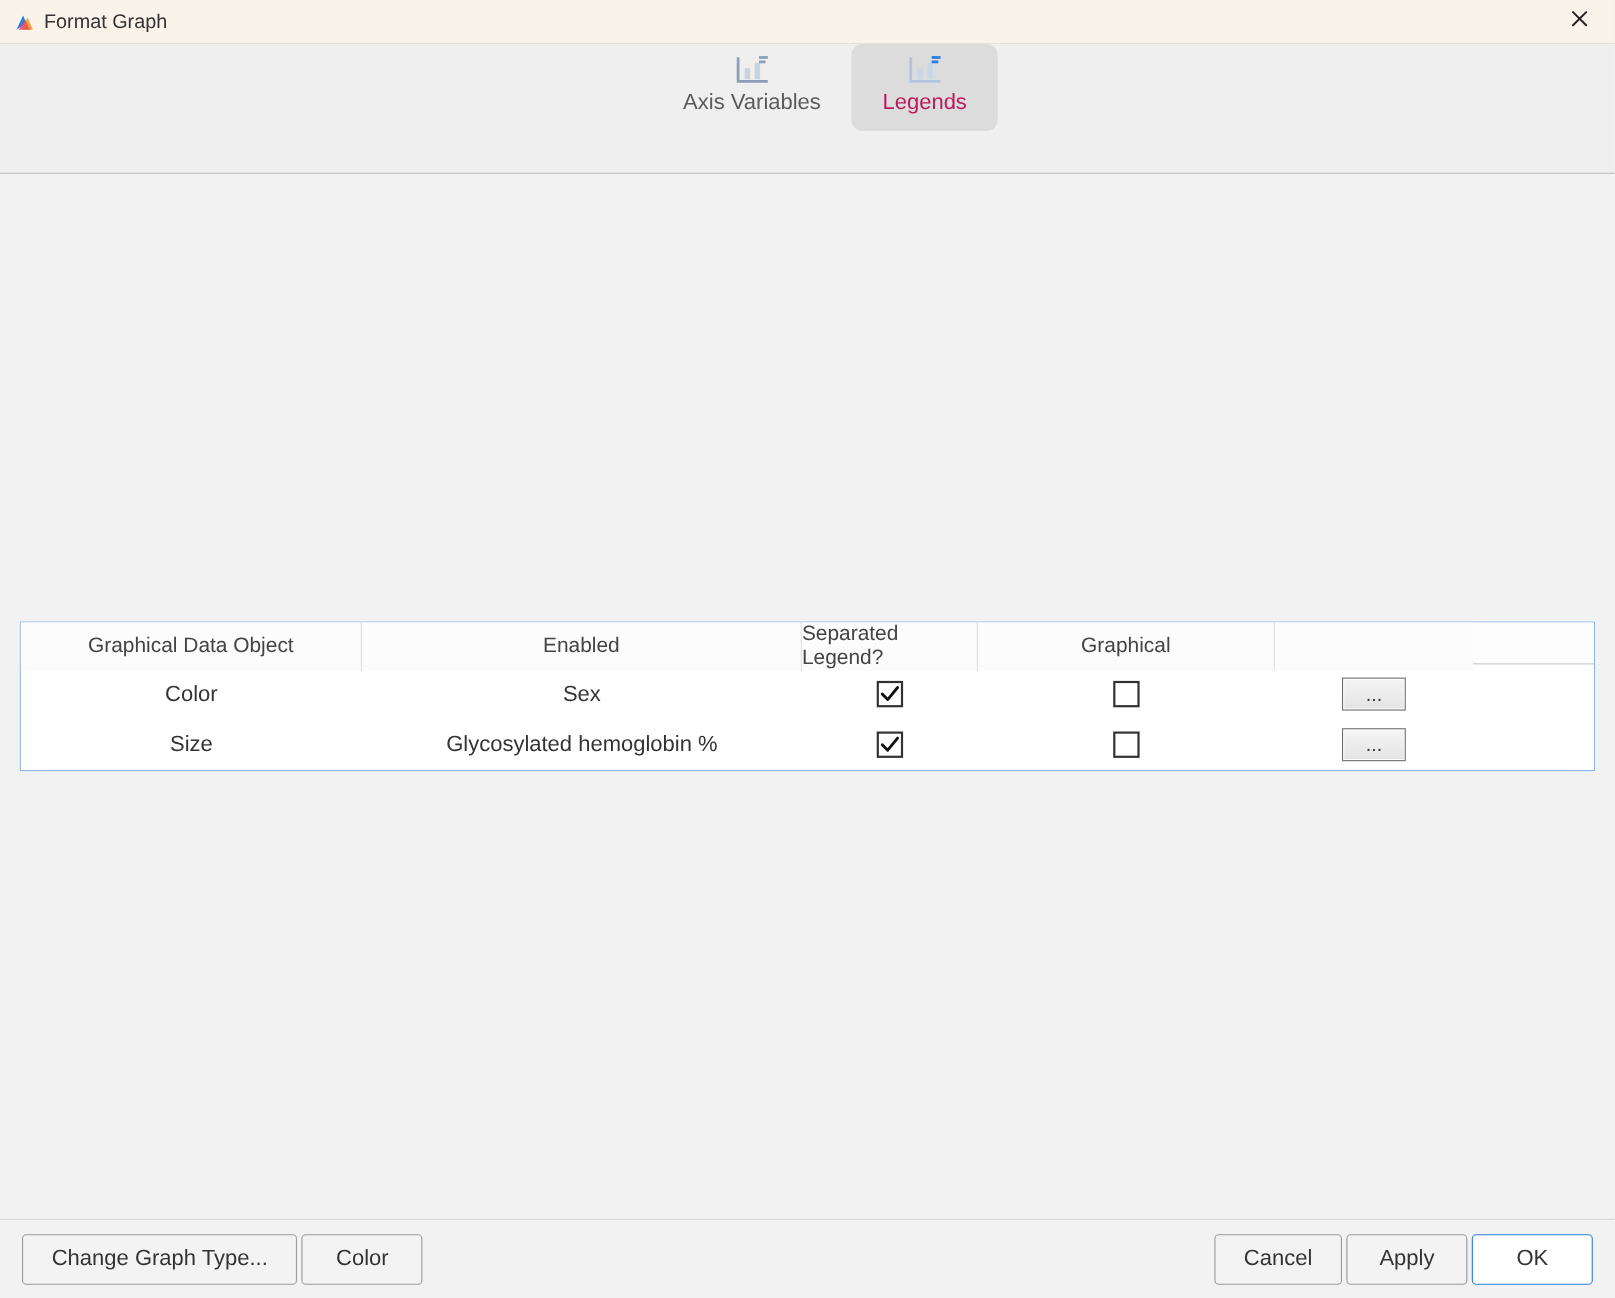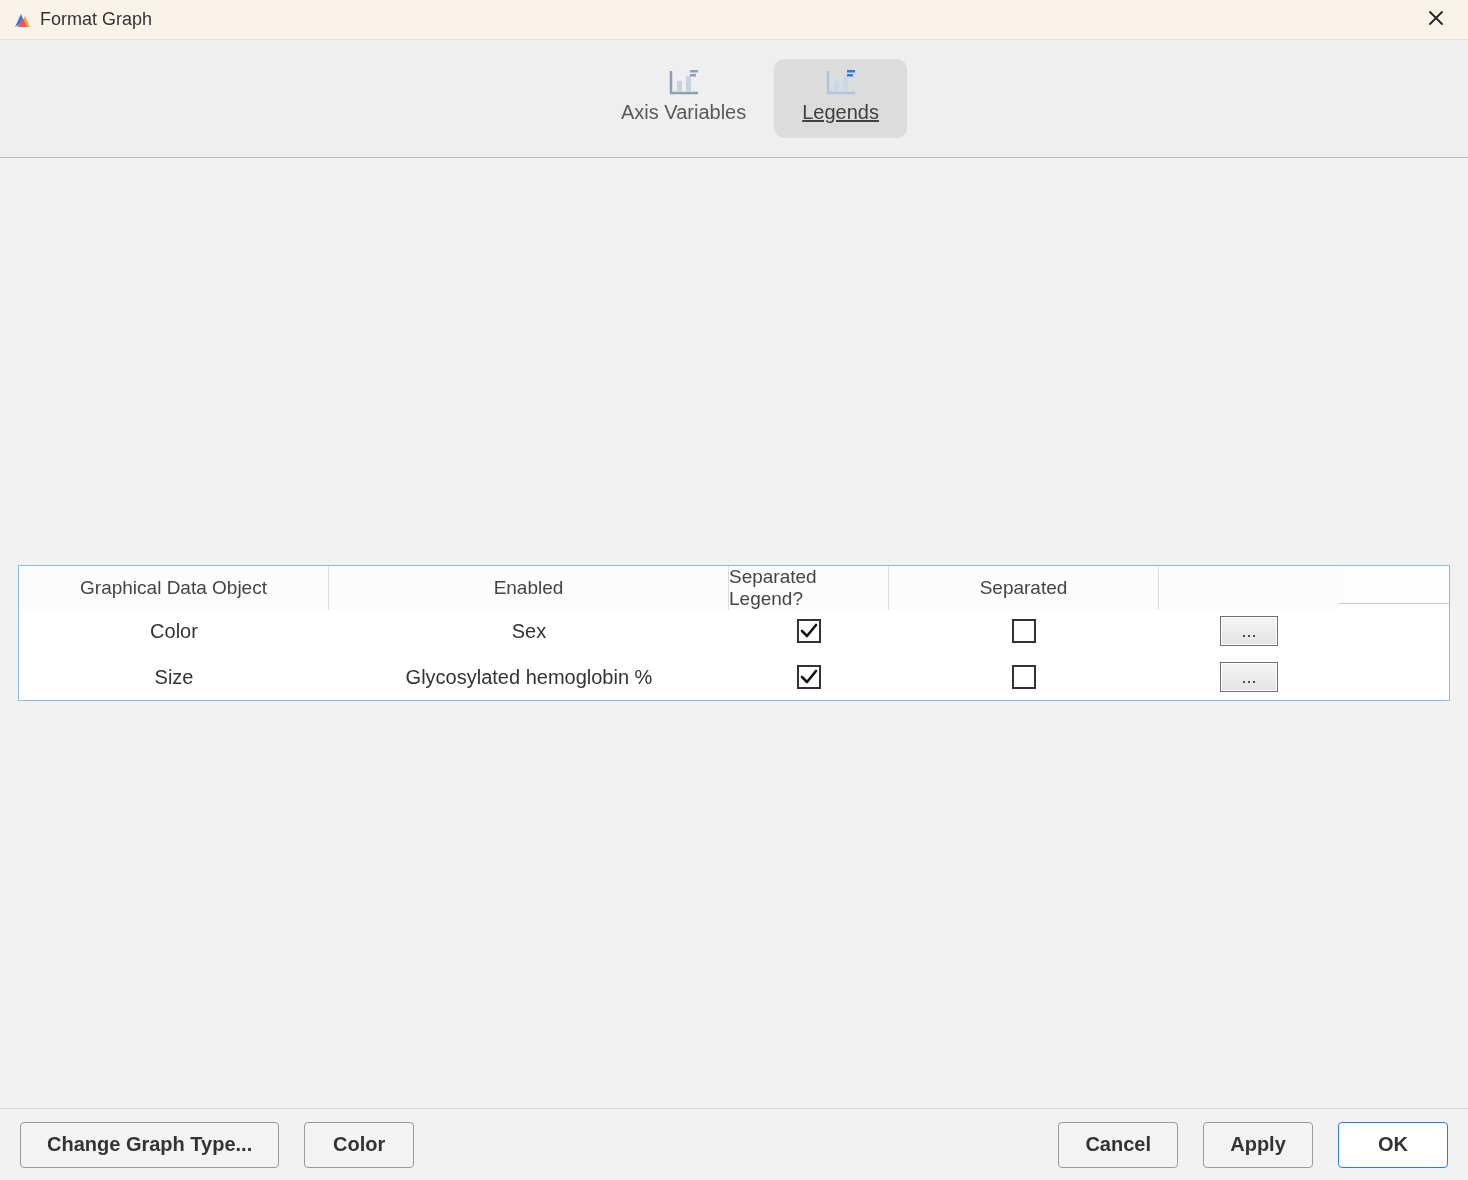--- a/index.html
+++ b/index.html
@@ -40,40 +40,39 @@
     display: flex; align-items: center; justify-content: center;
     cursor: pointer;
   }
   .titlebar .close svg { width: 16px; height: 16px; }
 
   .tabstrip {
     height: 118px;
     background: #efefef;
     border-bottom: 1px solid #bdbdbd;
     display: flex;
-    align-items: center;
+    align-items: flex-start;
     justify-content: center;
     gap: 0;
     padding-left: 32px;
   }
   .tab {
     display: flex;
     flex-direction: column;
     align-items: center;
     justify-content: center;
     padding: 10px 28px 14px 28px;
     border-radius: 10px;
     cursor: pointer;
     color: #5a5a5a;
     gap: 6px;
   }
   .tab.active {
     background: #dcdcdc;
-    color: #404040;
-    text-decoration: underline;
+    color: #be185d;
   }
   .tab .tab-label { font-size: 20px; }
   .tab .tab-icon { width: 32px; height: 26px; position: relative; }
 
   .content {
     flex: 1;
     padding: 18px;
     display: flex;
     align-items: center;
   }
@@ -144,22 +143,21 @@
     box-shadow: 0 0 0 1px #fff inset;
   }
 
   .footer {
     height: 72px;
     border-top: 1px solid #d5d5d5;
     background: #f2f2f2;
     display: flex;
     align-items: center;
     padding: 0 20px;
-    gap: 25px;
-    font-weight: bold;
+    gap: 4px;
   }
   .footer .spacer { flex: 1; }
   .btn {
     height: 46px;
     padding: 0 26px;
     min-width: 110px;
     border: 1px solid #9a9a9a;
     background: #f3f3f3;
     border-radius: 4px;
     font-size: 20px;
@@ -222,21 +220,21 @@
       <span class="tab-label">Legends</span>
     </div>
   </div>
 
   <div class="content">
     <div class="panel">
       <div class="grid-head">
         <div class="cell">Graphical Data Object</div>
         <div class="cell">Enabled</div>
         <div class="cell">Separated Legend?</div>
-        <div class="cell">Separated</div>
+        <div class="cell">Graphical</div>
         <div class="cell"></div>
       </div>
       <div class="grid-body">
 
         <div class="row">
           <div class="rcell col-object">Color</div>
           <div class="rcell col-variable">Sex</div>
           <div class="rcell">
             <span class="chk">
               <svg viewBox="0 0 18 18">

